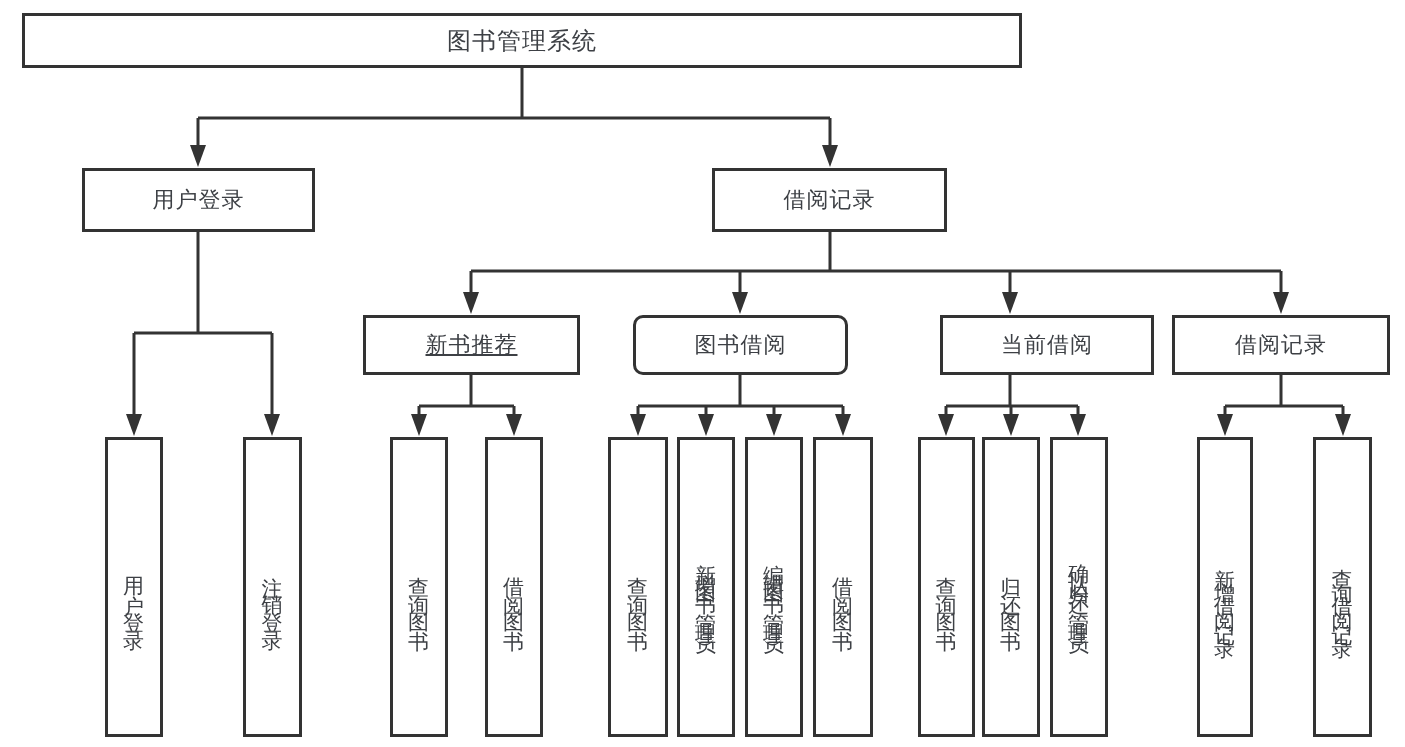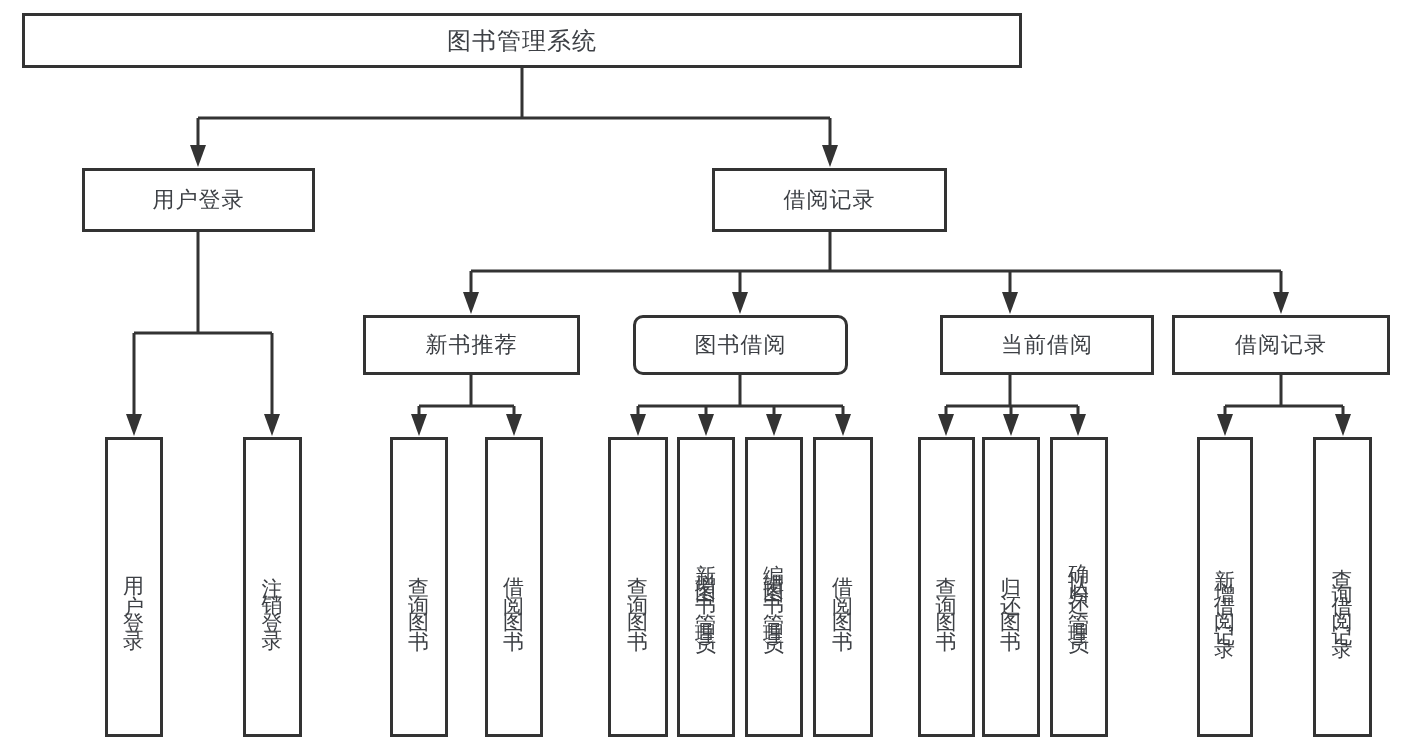--- a/index.html
+++ b/index.html
@@ -63,21 +63,21 @@
     font-size: 19px;
     color: rgba(130, 132, 136, 0.85);
     white-space: nowrap;
     z-index: 5;
   }
 
   
   #node-root            { left: 22px;   top: 13px;  width: 1000px; height: 55px; }
   #node-user-login      { left: 82px;   top: 168px; width: 233px;  height: 64px; }
   #node-book-management { left: 712px;  top: 168px; width: 235px;  height: 64px; }
-  #node-new-book-rec    { left: 363px;  top: 315px; width: 217px;  height: 60px; }
+  #node-new-book-rec    { left: 363px;  top: 315px; width: 217px;  height: 60px; text-decoration: underline; }
   #node-book-borrowing  { left: 633px;  top: 315px; width: 215px;  height: 60px; border-radius: 10px; }
   #node-current-borrow  { left: 940px;  top: 315px; width: 214px;  height: 60px; }
   #node-borrow-records  { left: 1172px; top: 315px; width: 218px;  height: 60px; }
 
   #leaf-login-user      { left: 105px;  width: 58px; }
   #leaf-login-logout    { left: 243px;  width: 59px; }
   #leaf-rec-query       { left: 390px;  width: 58px; }
   #leaf-rec-borrow      { left: 485px;  width: 58px; }
   #leaf-bor-query       { left: 608px;  width: 60px; }
   #leaf-bor-add         { left: 677px;  width: 58px; }

